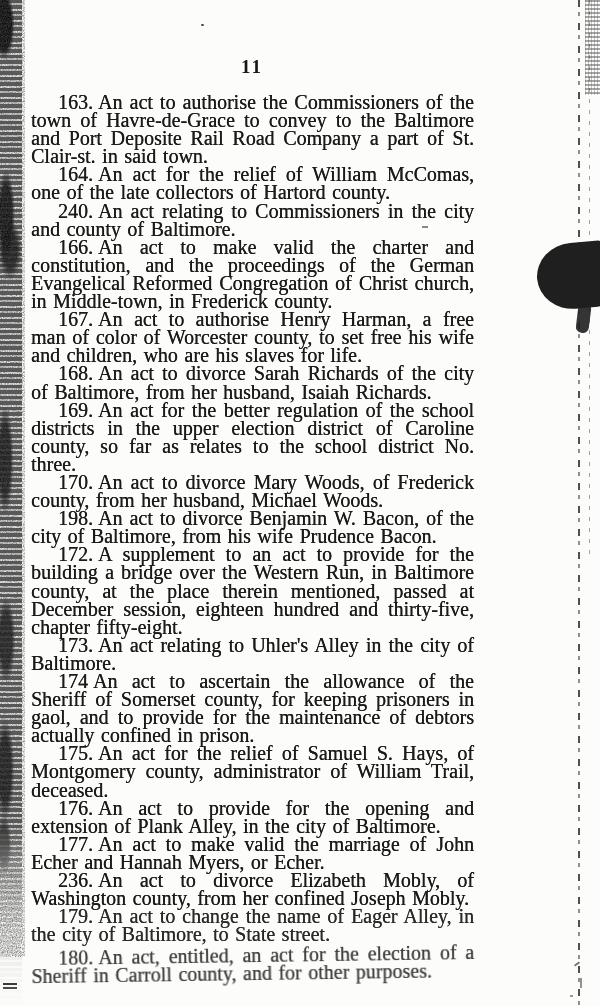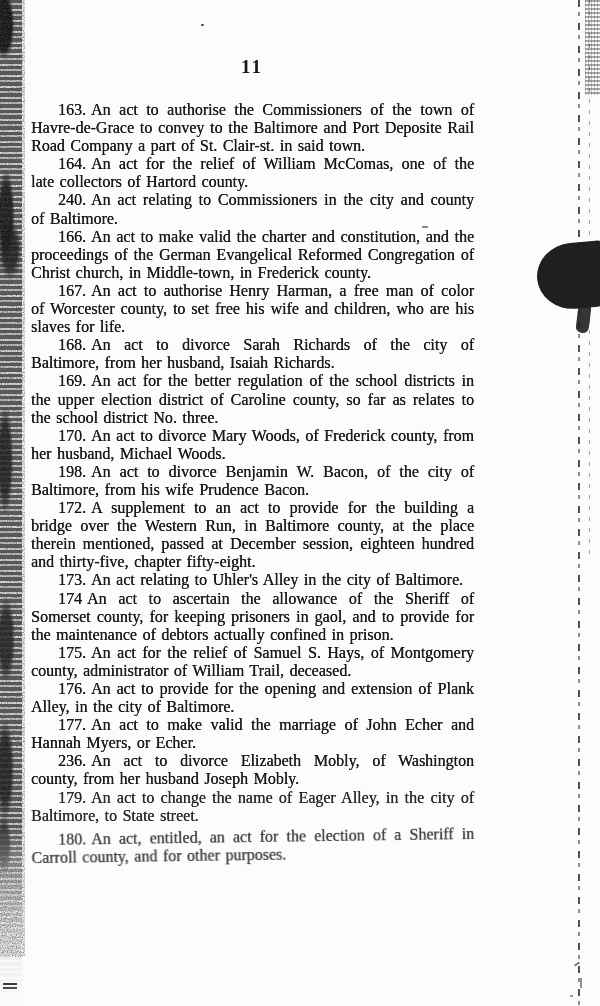--- a/index.html
+++ b/index.html
@@ -17,22 +17,22 @@
     color:var(--ink,#1b1b1b);
   }
   
   .page-number{
     position:absolute;top:56px;left:30px;width:444px;
     text-align:center;font-weight:bold;font-size:19px;letter-spacing:2px;
     color:#161616;
   }
   
   .text-block{
-    position:absolute;top:101px;left:31px;width:443px;
-    font-size:16px;line-height:18.1px;
+    position:absolute;top:93px;left:31px;width:443px;
+    font-size:20px;line-height:18.1px;
     text-align:justify;
     word-spacing:1.5px;
     text-shadow:0.25px 0 0 currentColor;
   }
   .act{margin:0;text-indent:27px;}
   .act .num{margin-right:5px;}
   .act.smudged{
     filter:blur(0.35px) contrast(0.88);
     opacity:0.88;
     transform:rotate(-0.8deg);
@@ -139,18 +139,18 @@
     <p class="act"><span class="num">168.</span><span>An act to divorce Sarah Richards of the city of Baltimore, from her husband, Isaiah Richards.</span></p>
     <p class="act"><span class="num">169.</span><span>An act for the better regulation of the school districts in the upper election district of Caroline county, so far as relates to the school district No. three.</span></p>
     <p class="act"><span class="num">170.</span><span>An act to divorce Mary Woods, of Frederick county, from her husband, Michael Woods.</span></p>
     <p class="act"><span class="num">198.</span><span>An act to divorce Benjamin W. Bacon, of the city of Baltimore, from his wife Prudence Bacon.</span></p>
     <p class="act"><span class="num">172.</span><span>A supplement to an act to provide for the building a bridge over the Western Run, in Baltimore county, at the place therein mentioned, passed at December session, eighteen hundred and thirty-five, chapter fifty-eight.</span></p>
     <p class="act"><span class="num">173.</span><span>An act relating to Uhler's Alley in the city of Baltimore.</span></p>
     <p class="act"><span class="num">174</span><span>An act to ascertain the allowance of the Sheriff of Somerset county, for keeping prisoners in gaol, and to provide for the maintenance of debtors actually confined in prison.</span></p>
     <p class="act"><span class="num">175.</span><span>An act for the relief of Samuel S. Hays, of Montgomery county, administrator of William Trail, deceased.</span></p>
     <p class="act"><span class="num">176.</span><span>An act to provide for the opening and extension of Plank Alley, in the city of Baltimore.</span></p>
     <p class="act"><span class="num">177.</span><span>An act to make valid the marriage of John Echer and Hannah Myers, or Echer.</span></p>
-    <p class="act"><span class="num">236.</span><span>An act to divorce Elizabeth Mobly, of Washington county, from her husband Joseph Mobly.</span></p>
+    <p class="act"><span class="num">236.</span><span>An act to divorce Elizabeth Mobly, of Washington county, from her confined Joseph Mobly.</span></p>
     <p class="act light"><span class="num">179.</span><span>An act to change the name of Eager Alley, in the city of Baltimore, to State street.</span></p>
     <p class="act smudged"><span class="num">180.</span><span>An act, entitled, an act for the election of a Sheriff in Carroll county, and for other purposes.</span></p>
   </div>
 
 </div>
 
 </body></html>

